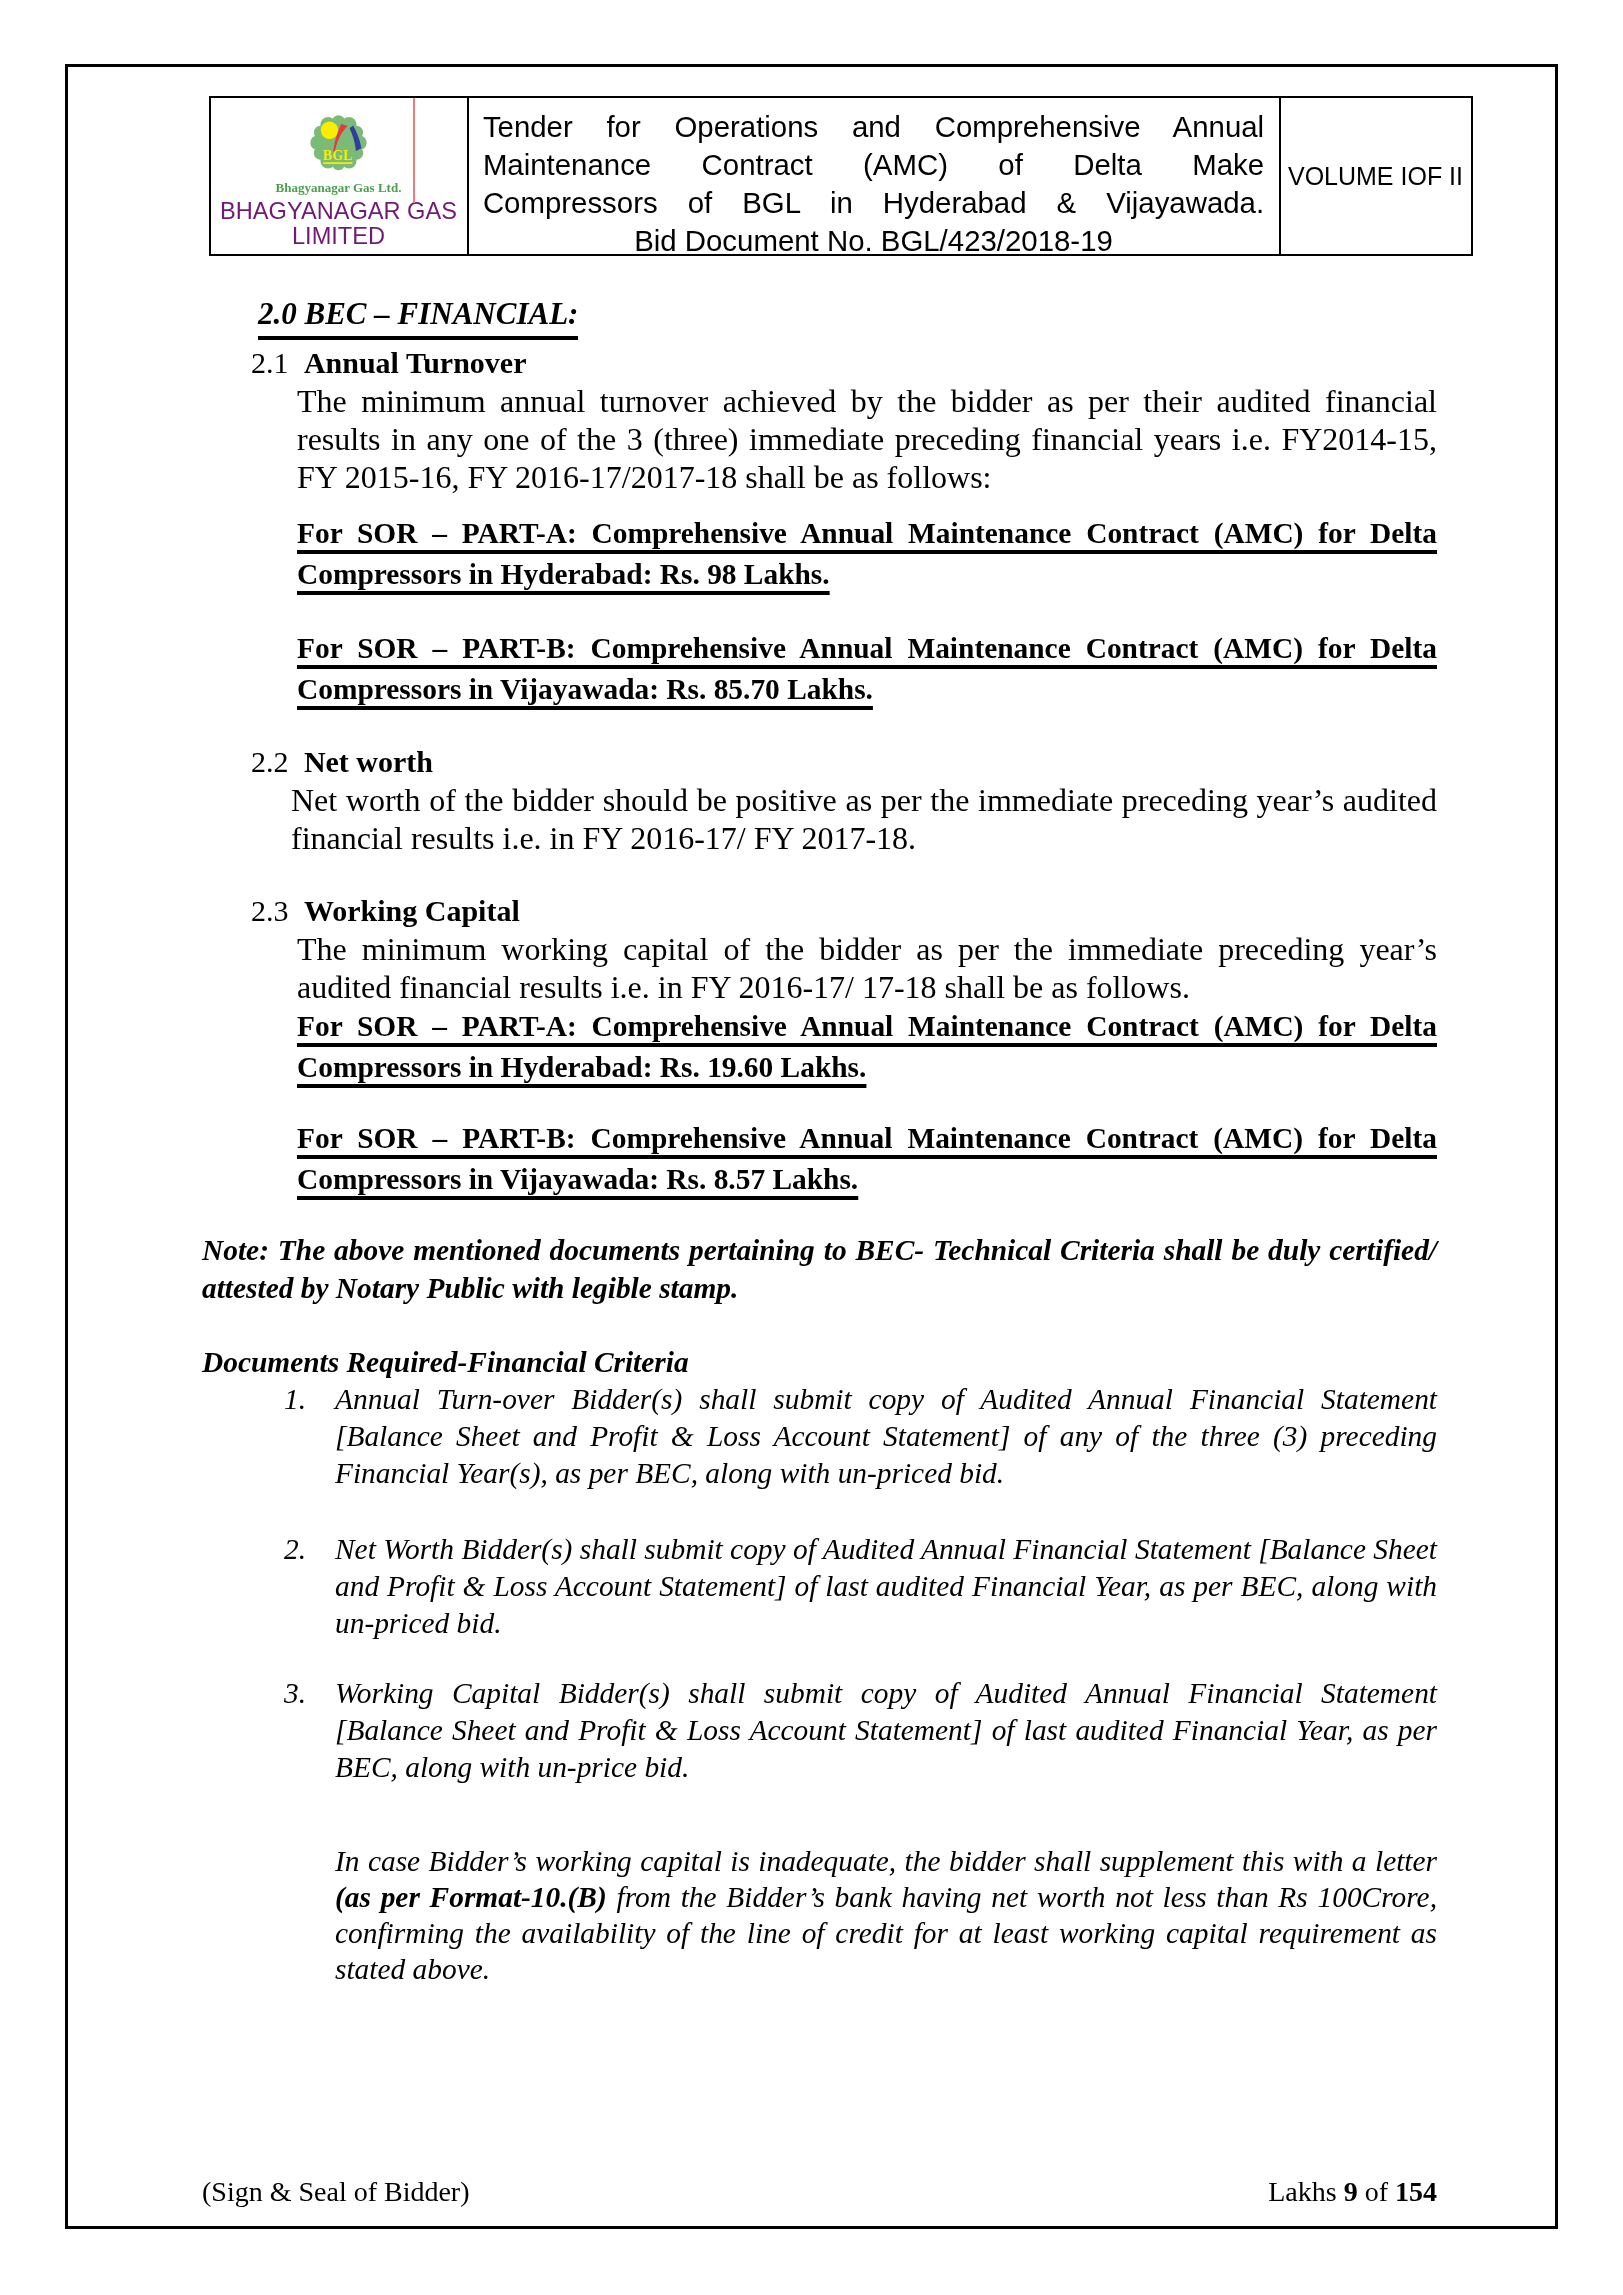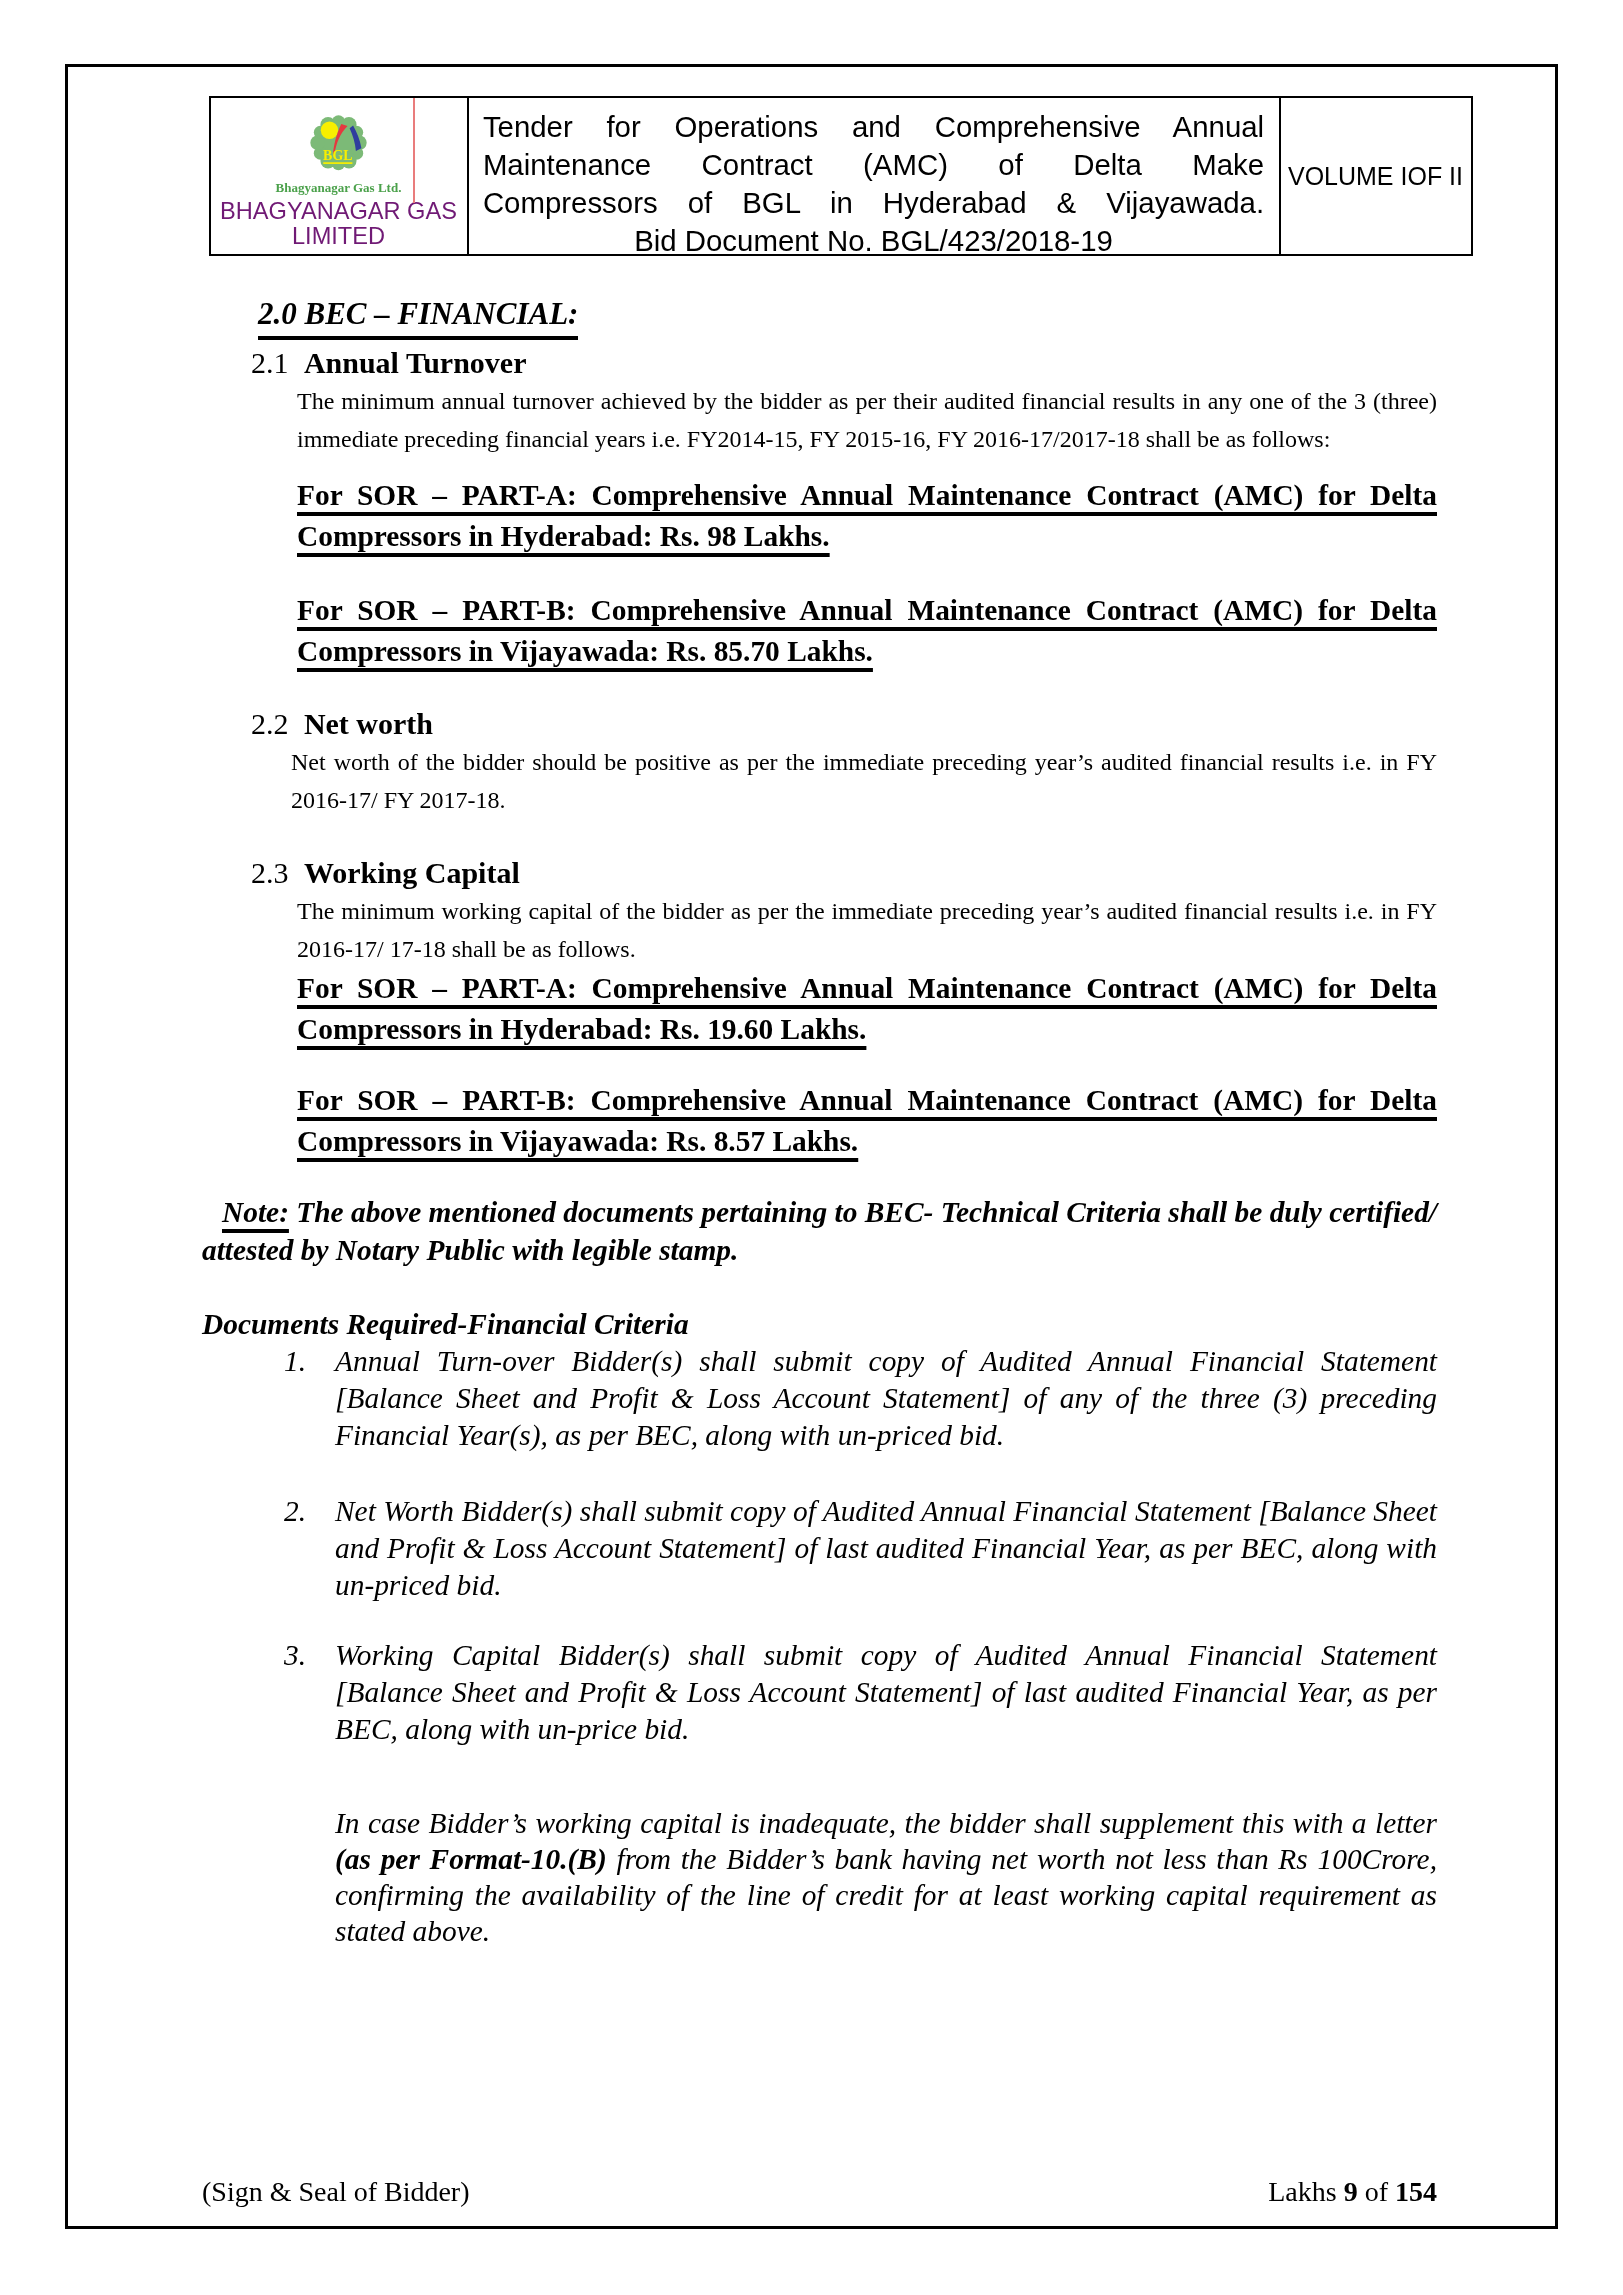--- a/index.html
+++ b/index.html
@@ -51,39 +51,39 @@
     display:inline-block;margin-top:39px;margin-left:56px;
     font-size:31px;line-height:37px;font-weight:bold;font-style:italic;
     padding-bottom:3.9px;border-bottom:4.6px solid #000;
   }
   .h2x{margin-top:3.9px;margin-left:49px;font-size:30px;line-height:38px;}
   .h2x .sec-num{font-weight:normal;}
   .h2x .sec-title{font-weight:bold;margin-left:7.9px;}
   .h22{margin-top:33px;}
   .h23{margin-top:35px;}
   .para{
-    margin-left:95px;font-size:24px;line-height:38px;text-align:justify;
+    margin-left:95px;font-size:32px;line-height:38px;text-align:justify;
   }
   .para-22{margin-left:89px;}
   .part-block{
     margin-left:95px;font-size:29.4px;line-height:41px;font-weight:bold;text-align:justify;
   }
   .part-block .u{
     text-decoration:underline;text-decoration-thickness:3.9px;text-underline-offset:7.2px;
   }
   .mt-partA1{margin-top:17px;}
   .mt-partB1{margin-top:33px;}
   .mt-partA2{margin-top:0px;}
   .mt-partB2{margin-top:30px;}
   .note-para{
     margin-top:31px;font-size:29.4px;line-height:38px;font-weight:bold;font-style:italic;
     text-align:justify;
   }
   .note-label{
-    text-decoration:underline;text-decoration-thickness:3.9px;text-underline-offset:7.2px;margin-left:20px;
+    text-decoration-thickness:3.9px;text-underline-offset:7.2px;
   }
   .docs-heading{
     margin-top:36px;font-size:29.4px;line-height:38px;font-weight:bold;font-style:italic;
   }
   .list-item{
     margin-left:82px;padding-left:51px;text-indent:-51px;
     font-size:29.4px;line-height:37px;font-style:italic;text-align:justify;
   }
   .list-item .num{display:inline-block;width:51px;text-indent:0;}
   .li-1{margin-top:0px;}

